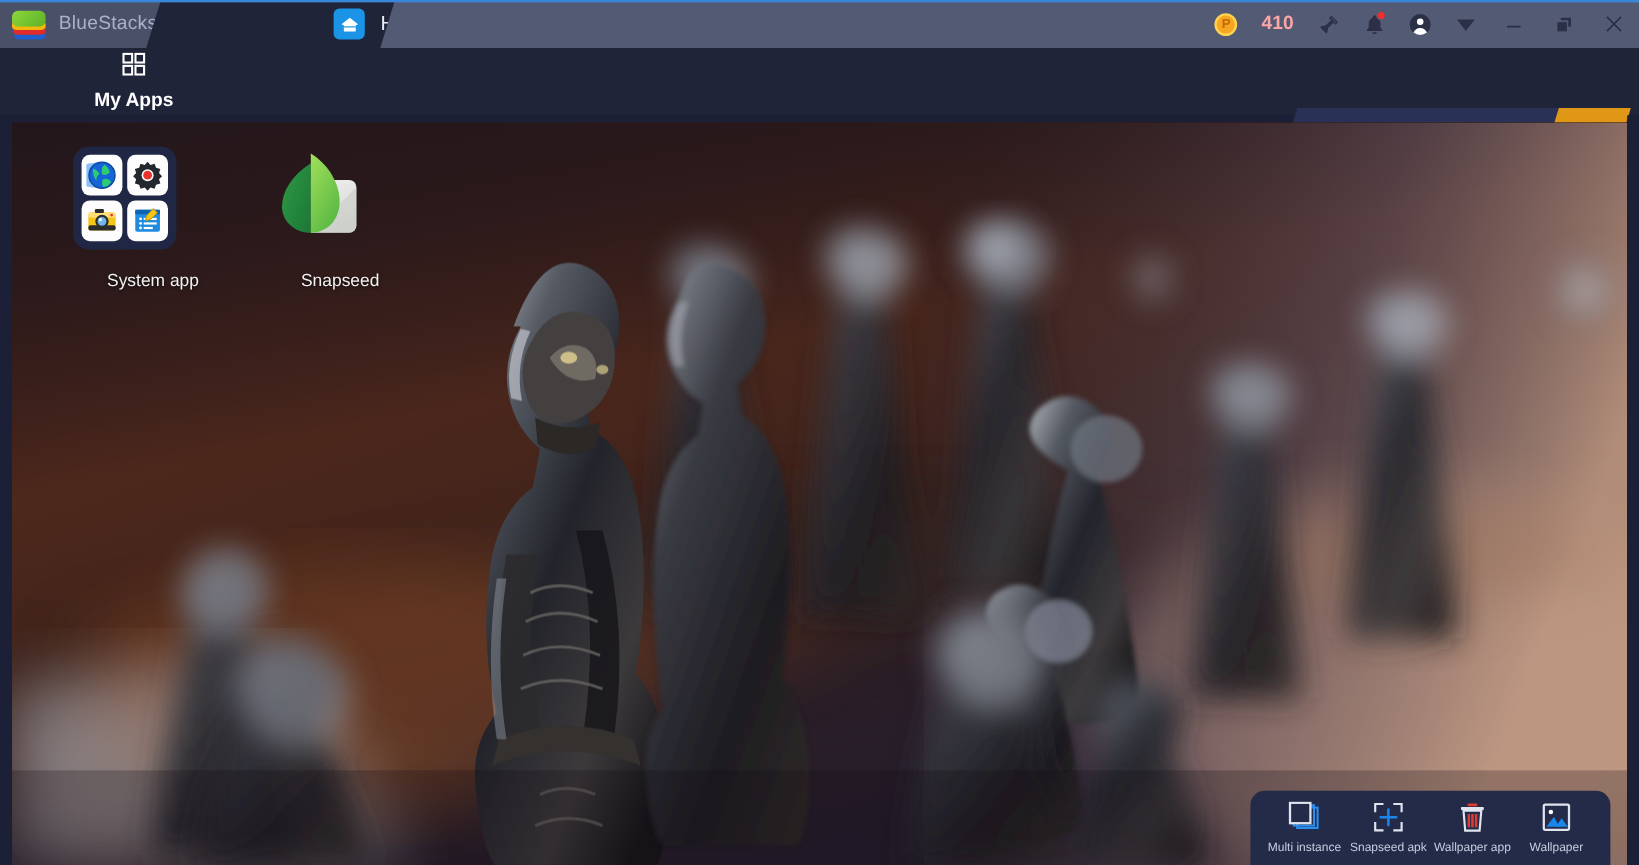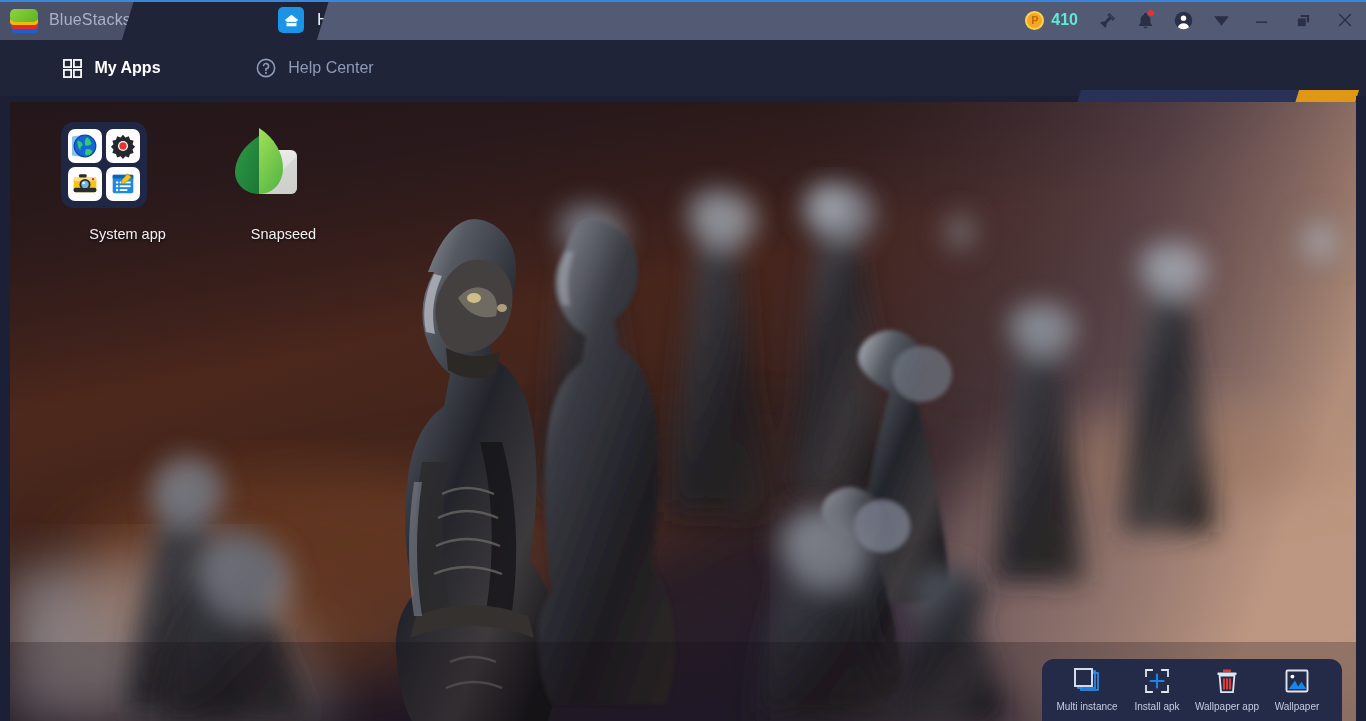--- a/index.html
+++ b/index.html
@@ -80,21 +80,21 @@
   }
   .coin-group { display: flex; align-items: center; padding: 0 10px 0 6px; }
   .coin {
     width: 19px; height: 19px; border-radius: 50%;
     background: #f5a623;
     border: 2px solid #ffd34f;
     display: flex; align-items: center; justify-content: center;
     font-size: 11px; font-weight: bold; color: #c46a00;
     line-height: 1;
   }
-  .coin-val { margin-left: 7px; font-size: 16px; font-weight: bold; color: #5eead4; }
+  .coin-val { margin-left: 20px; font-size: 16px; font-weight: bold; color: #fca5a5; }
 
   .icon-btn { width: 38px; }
   .icon-btn svg { display: block; }
   .bell-dot {
     position: absolute; top: 9px; right: 9px;
     width: 8px; height: 8px; border-radius: 50%;
     background: #f02e2e; border: 1px solid #535a74;
   }
   .win-btn { width: 42px; }
 
@@ -105,20 +105,21 @@
     background: #1f2438;
   }
   .nav-tabs {
     position: absolute; left: 10px; top: 0;
     height: 56px; display: flex; align-items: center;
   }
   .nav-tab {
     width: 203px; height: 56px;
     display: flex; align-items: center; justify-content: center;
     gap: 11px;
+    flex-direction: column;
   }
   .nav-tab .nt-label { font-size: 16px; color: #8d9ab8; white-space: nowrap; }
   .nav-tab.active .nt-label { color: #ffffff; font-weight: bold; }
   .nav-tab svg { display: block; }
 
   .nav-underline {
     position: absolute; left: 10px; top: 95px;
     height: 7px; display: flex; gap: 2px;
   }
   .ul-seg { width: 193px; height: 7px; background: #2a6cb5; }
@@ -319,30 +320,20 @@
             <rect x="2.2" y="2.2" width="8.2" height="8.2" fill="none" stroke="#ffffff" stroke-width="2"></rect>
             <rect x="13.6" y="2.2" width="8.2" height="8.2" fill="none" stroke="#ffffff" stroke-width="2"></rect>
             <rect x="2.2" y="13.6" width="8.2" height="8.2" fill="none" stroke="#ffffff" stroke-width="2"></rect>
             <rect x="13.6" y="13.6" width="8.2" height="8.2" fill="none" stroke="#ffffff" stroke-width="2"></rect>
           </svg>
         </span>
         <span class="nt-label">My Apps</span>
       </div>
 
 
-      <div class="nav-tab">
-        <span>
-          <svg width="22" height="22" viewBox="0 0 24 24">
-            <circle cx="12" cy="12" r="9.4" fill="none" stroke="#8d9ab8" stroke-width="1.7"></circle>
-            <path d="M9.3 9.3 A2.8 2.8 0 1 1 12 12.8 L12 14.6" fill="none" stroke="#8d9ab8" stroke-width="1.7" stroke-linecap="round"></path>
-            <circle cx="12" cy="17.4" r="1.15" fill="#8d9ab8"></circle>
-          </svg>
-        </span>
-        <span class="nt-label">Help Center</span>
-      </div>
 
 
     </div>
 
     <div class="nav-underline">
       <div class="ul-seg active"></div>
       <div class="ul-seg"></div>
       <div class="ul-seg"></div>
       <div class="ul-seg"></div>
     </div>
@@ -632,21 +623,21 @@
           <svg width="26" height="26" viewBox="0 0 26 26">
             <g stroke="#dfe4ef" stroke-width="1.8" fill="none" stroke-linecap="square">
               <path d="M2 8 L2 2 L8 2"></path>
               <path d="M18 2 L24 2 L24 8"></path>
               <path d="M24 18 L24 24 L18 24"></path>
               <path d="M8 24 L2 24 L2 18"></path>
             </g>
             <path d="M13 6.5 L13 19.5 M6.5 13 L19.5 13" stroke="#1b86ea" stroke-width="2.1" stroke-linecap="round"></path>
           </svg>
         </div>
-        <div class="bb-label">Install apk</div>
+        <div class="bb-label">Snapseed apk</div>
       </div>
 
       <div class="bb-item">
         <div class="bb-ico">
           <svg width="24" height="26" viewBox="0 0 24 26">
             <rect x="8" y="1.5" width="8" height="2.4" rx="0.6" fill="#e03b32"></rect>
             <rect x="2.5" y="4.6" width="19" height="2.3" rx="0.6" fill="#dfe4ef"></rect>
             <path d="M4.6 7.6 L19.4 7.6 L18 24.2 L6 24.2 Z" fill="none" stroke="#dfe4ef" stroke-width="1.8"></path>
             <g fill="#e03b32">
               <rect x="8" y="10.4" width="2.1" height="11"></rect>

